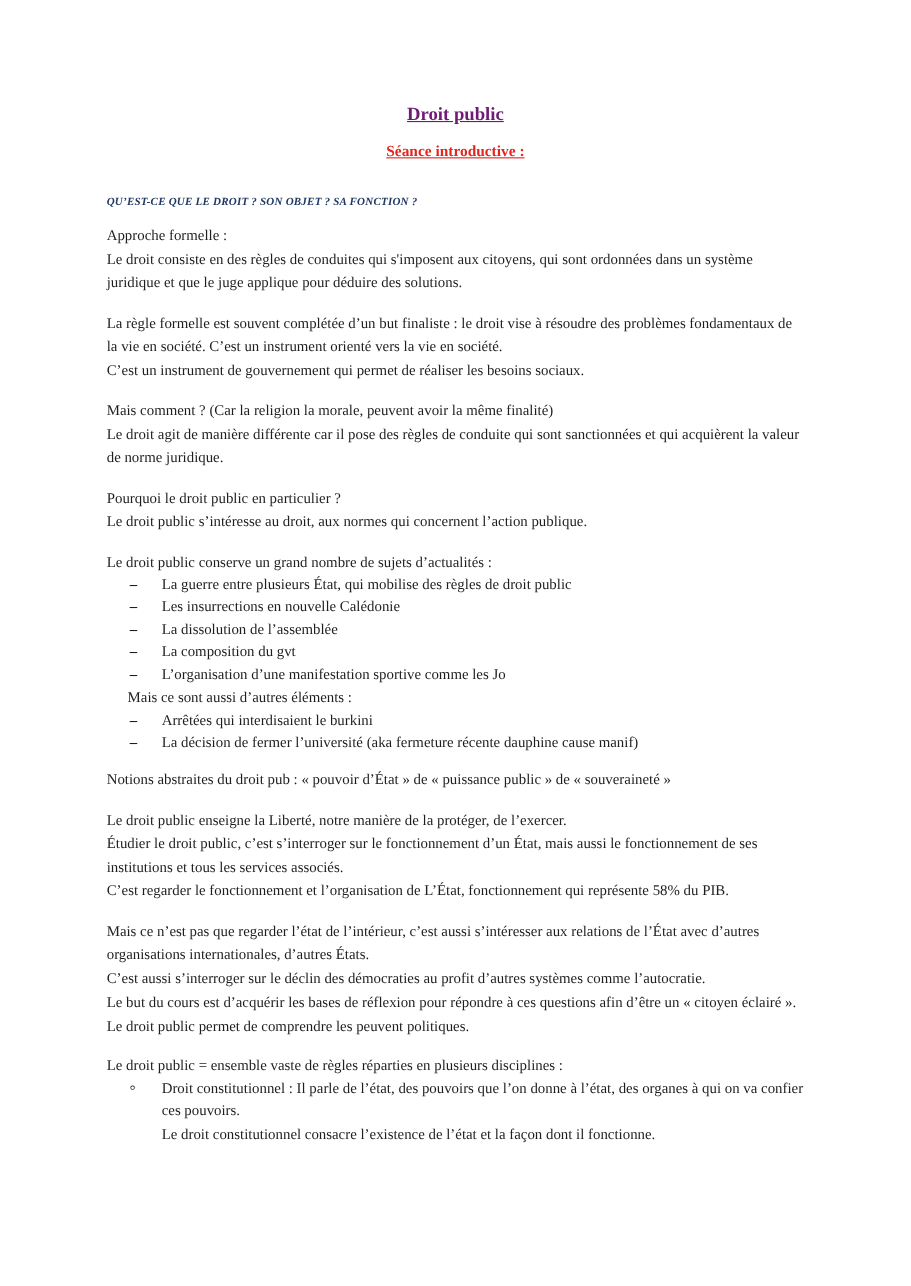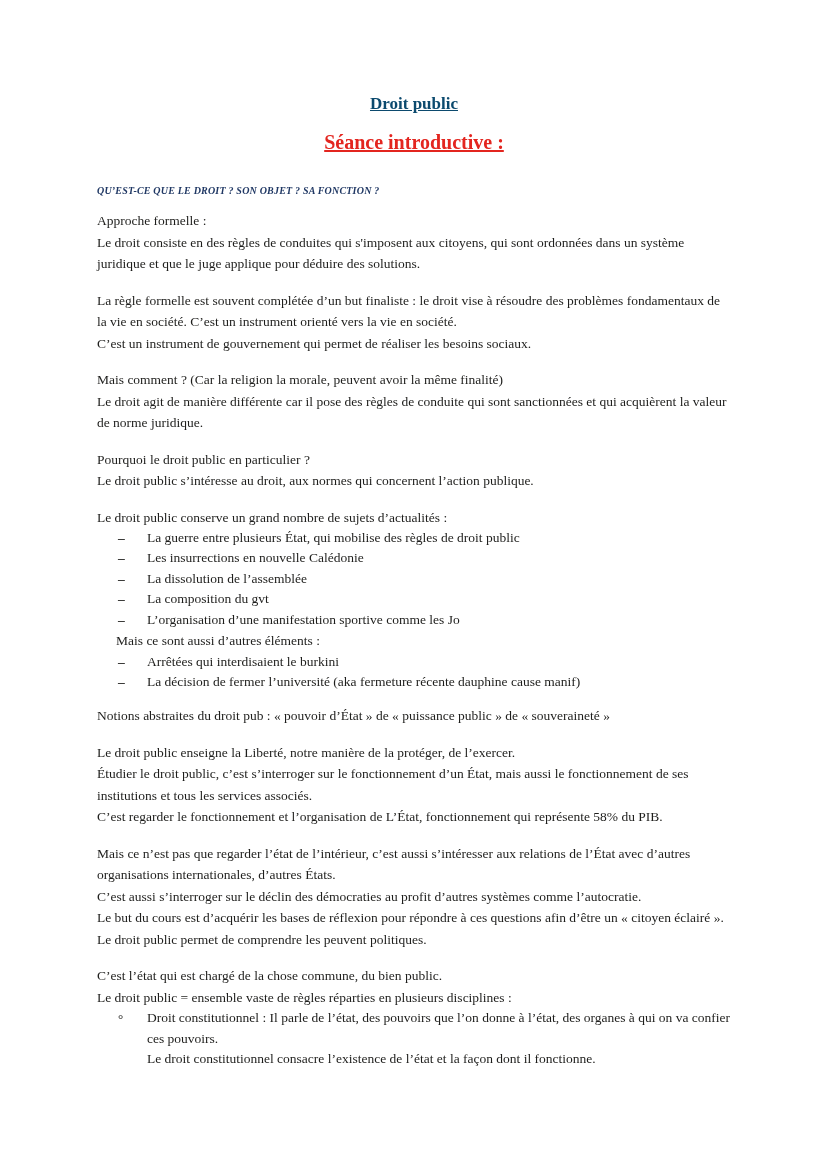--- a/index.html
+++ b/index.html
@@ -19,21 +19,21 @@
   }
   .title {
     text-align: center;
     font-size: 17px;
     font-weight: 600;
     text-decoration: underline;
     margin: 0 0 17px 0;
   }
   .subtitle {
     text-align: center;
-    font-size: 20px;
+    font-size: 14px;
     font-weight: bold;
     text-decoration: underline;
     margin: 0;
   }
   .heading {
     font-size: 10px;
     font-weight: bold;
     font-style: italic;
     letter-spacing: 0.2px;
     margin: 31px 0 14px 0;
@@ -58,21 +58,21 @@
     font-weight: normal;
     font-size: 13px;
     line-height: 21.5px;
   }
   .item-text { flex: 1 1 auto; }
 </style>
 </head>
 <body style="background: rgb(255, 255, 255); color: rgb(30, 30, 28);">
 
 <div class="page">
-  <div class="title" style="color: #0c4a6e; text-decoration: underline;">Droit public</div>
+  <div class="title" style="color: #701a75; text-decoration: underline;">Droit public</div>
   <div class="subtitle" style="color: rgb(227, 37, 31);">Séance introductive :</div>
   <div class="heading" style="color: rgb(32, 56, 100);">QU’EST-CE QUE LE DROIT ? SON OBJET ? SA FONCTION ?</div>
   <div class="doc-body">
       <div class="blk p">
         <div class="line">Approche formelle :</div>
         <div class="line">Le droit consiste en des règles de conduites qui s'imposent aux citoyens, qui sont ordonnées dans un système juridique et que le juge applique pour déduire des solutions.</div>
       </div>
       <div class="blk p">
         <div class="line">La règle formelle est souvent complétée d’un but finaliste : le droit vise à résoudre des problèmes fondamentaux de la vie en société. C’est un instrument orienté vers la vie en société.</div>
         <div class="line">C’est un instrument de gouvernement qui permet de réaliser les besoins sociaux.</div>
@@ -144,21 +144,20 @@
         <div class="line">Le droit public enseigne la Liberté, notre manière de la protéger, de l’exercer.</div>
         <div class="line">Étudier le droit public, c’est s’interroger sur le fonctionnement d’un État, mais aussi le fonctionnement de ses institutions et tous les services associés.</div>
         <div class="line">C’est regarder le fonctionnement et l’organisation de L’État, fonctionnement qui représente 58% du PIB.</div>
       </div>
       <div class="blk p">
         <div class="line">Mais ce n’est pas que regarder l’état de l’intérieur, c’est aussi s’intéresser aux relations de l’État avec d’autres organisations internationales, d’autres États.</div>
         <div class="line">C’est aussi s’interroger sur le déclin des démocraties au profit d’autres systèmes comme l’autocratie.</div>
         <div class="line">Le but du cours est d’acquérir les bases de réflexion pour répondre à ces questions afin d’être un « citoyen éclairé ». Le droit public permet de comprendre les peuvent politiques.</div>
       </div>
       <div class="blk p-tight">
-        <div class="line">C’est l’état qui est chargé de la chose commune, du bien public.</div>
         <div class="line">Le droit public = ensemble vaste de règles réparties en plusieurs disciplines :</div>
       </div>
       <div class="blk list">
         <div class="item">
           <span class="marker deg">°</span>
           <div class="item-text">
             <div class="line">Droit constitutionnel : Il parle de l’état, des pouvoirs que l’on donne à l’état, des organes à qui on va confier ces pouvoirs.</div>
             <div class="line">Le droit constitutionnel consacre l’existence de l’état et la façon dont il fonctionne.</div>
           </div>
         </div>

